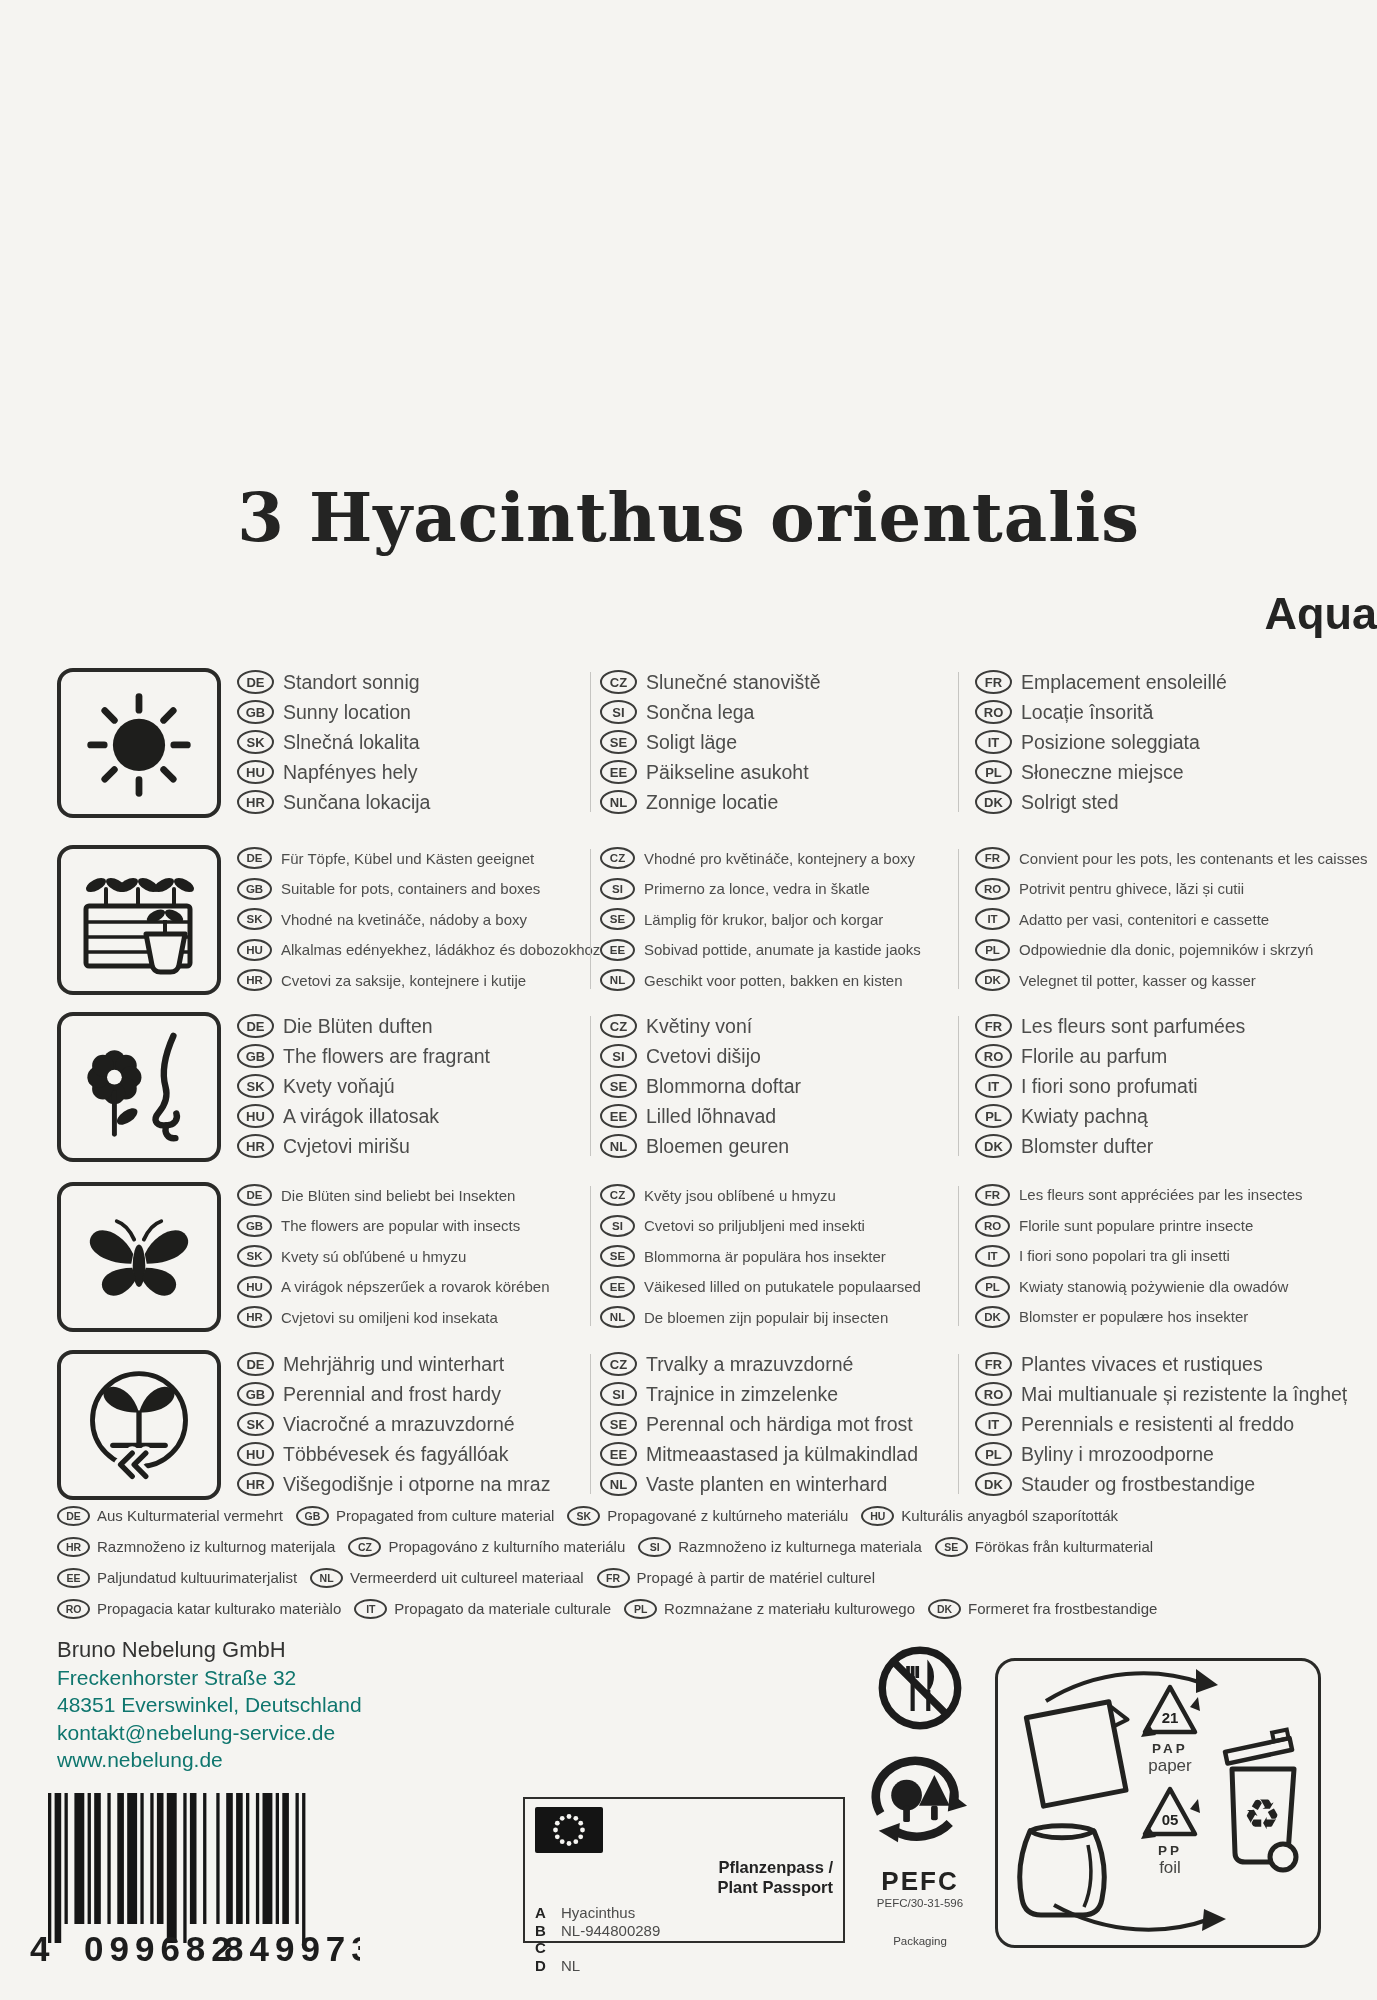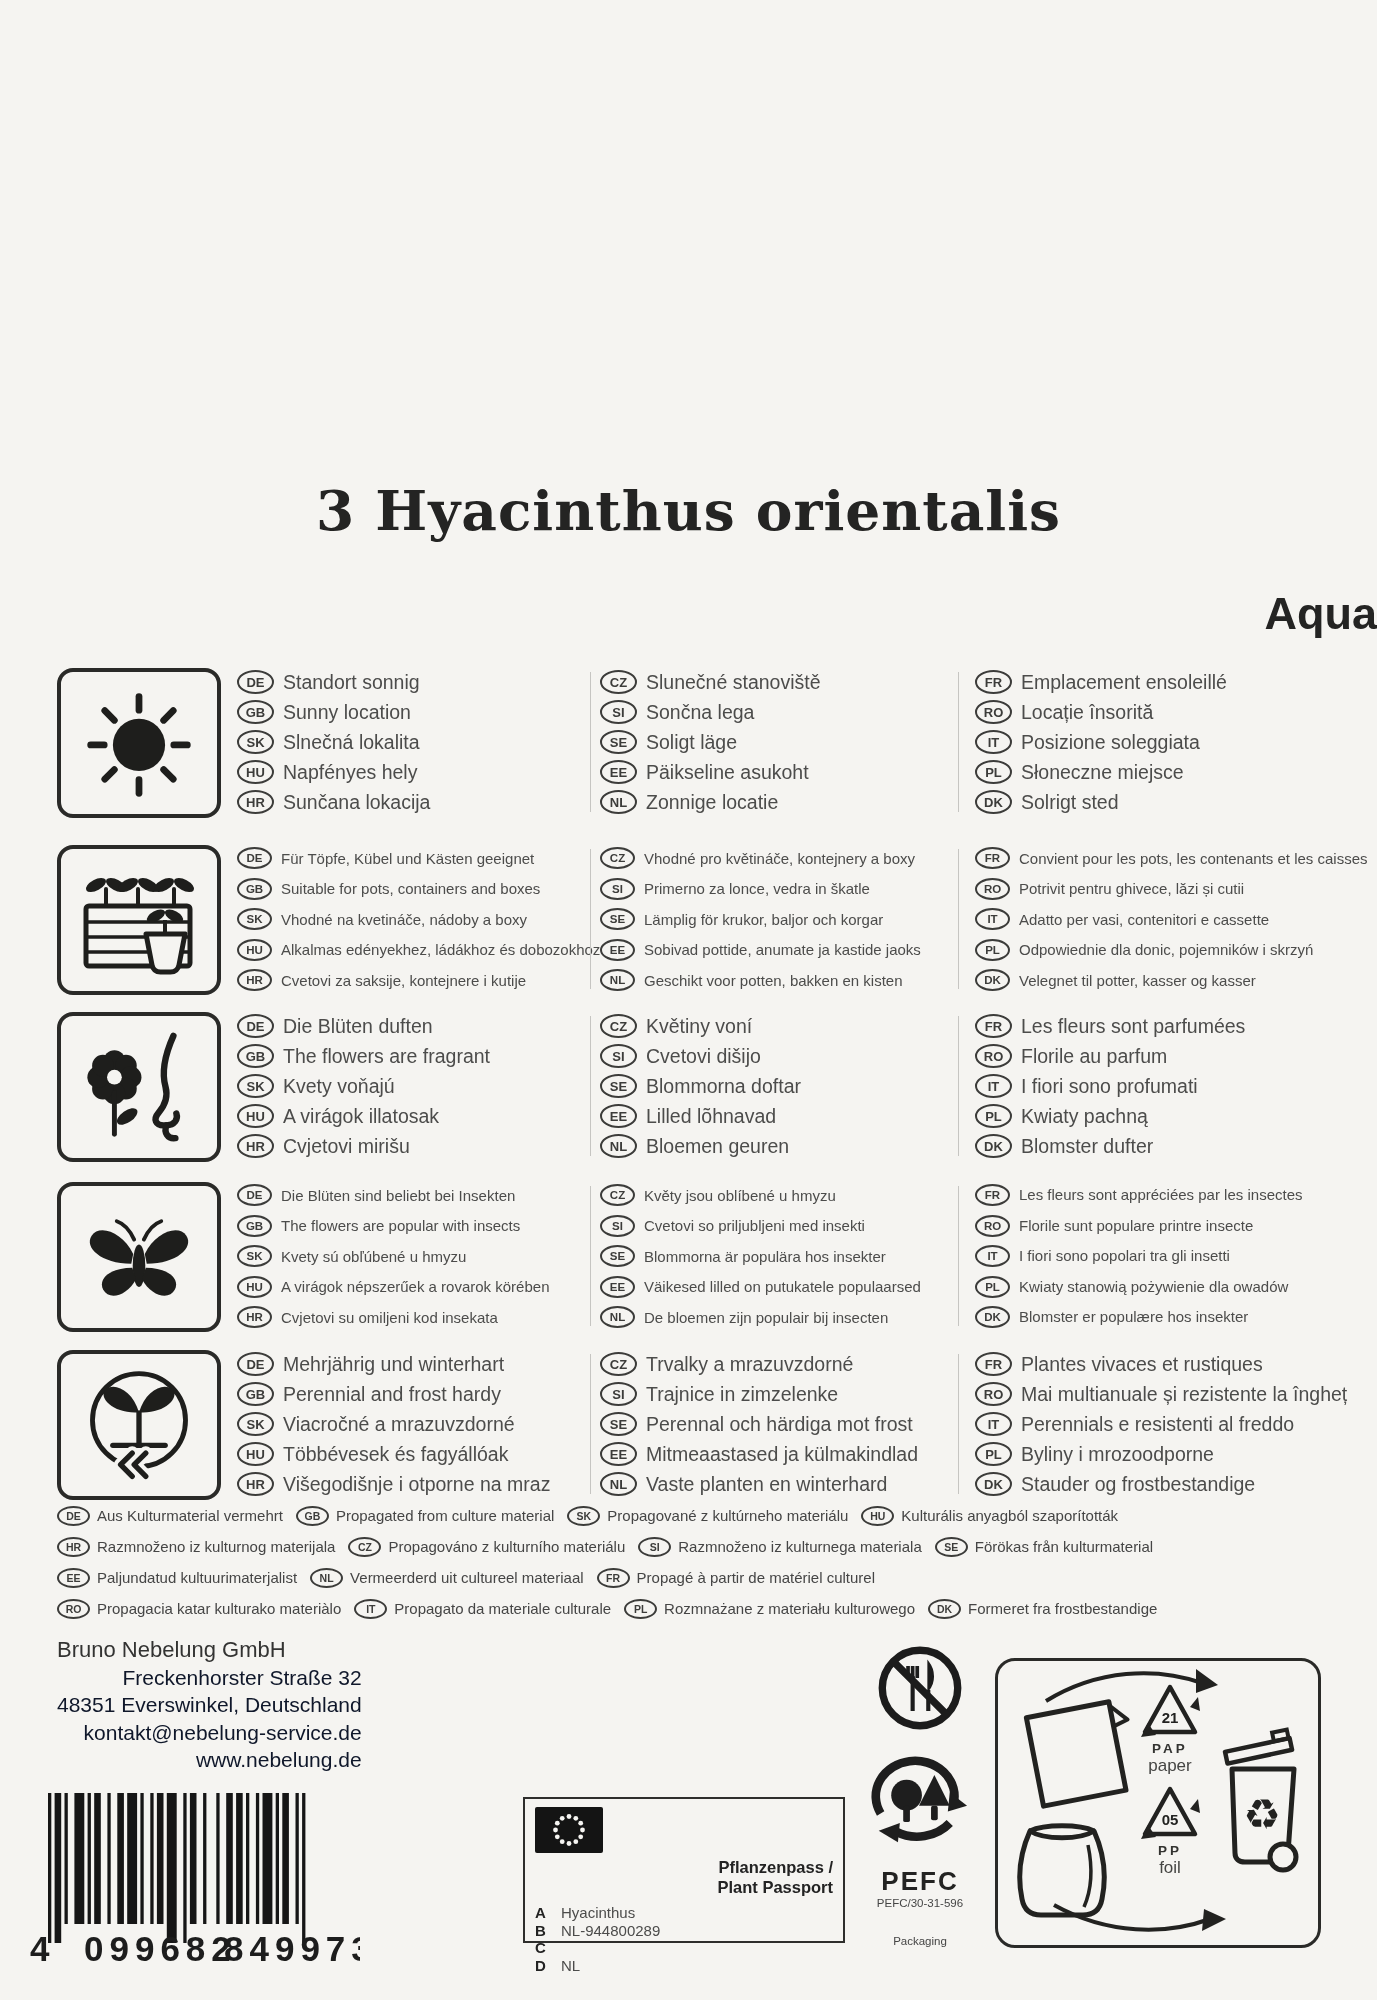--- a/index.html
+++ b/index.html
@@ -4,21 +4,21 @@
 <style>
   html,body{margin:0;padding:0;background:#e8e7e4;}
   .page{
     position:relative;width:1377px;height:2000px;margin:0 auto;
     background:#f5f4f1;overflow:hidden;
     font-family:"Liberation Sans",sans-serif;color:#474747;
   }
   
   .title{
     position:absolute;top:478px;left:0;width:100%;text-align:center;
-    font-family:"DejaVu Serif",serif;font-weight:bold;font-size:55px;
+    font-family:"DejaVu Serif",serif;font-weight:bold;font-size:67px;
     color:#242423;letter-spacing:1px;
   }
   .subtitle{
     position:absolute;top:588px;left:0;width:100%;text-align:right;
     font-weight:bold;font-size:45px;color:#242423;
   }
   
   .section{position:absolute;left:57px;width:1300px;height:150px;}
   .iconbox{
     position:absolute;left:0;top:0;width:156px;height:142px;
@@ -46,21 +46,21 @@
   .narrow .ltxt{white-space:normal;max-width:292px;line-height:1.05;}
   
   .prop{position:absolute;left:57px;top:1500px;width:1280px;}
   .prow{display:flex;align-items:center;gap:13px;height:31px;}
   .pitem{display:flex;align-items:center;gap:7px;}
   .prow .badge{min-width:23px;height:16px;font-size:10.5px;border-width:2px;}
   .ptxt{font-size:15px;color:#454545;white-space:nowrap;}
   
   .company{position:absolute;left:57px;top:1636px;line-height:27.5px;}
   .company .cname{font-size:22px;font-weight:normal;color:#333332;}
-  .company .cline{font-size:21px;color:#0f172a;text-align:right;}
+  .company .cline{font-size:21px;color:#0f766e;}
   
   .barcode{position:absolute;left:28px;top:1793px;}
   .passport{
     position:absolute;left:523px;top:1797px;width:322px;height:146px;
     border:2.5px solid #2e2e2c;box-sizing:border-box;padding:8px 10px;
   }
   .pp-head{display:flex;align-items:flex-start;flex-direction:column;}
   .pp-title{margin-left:auto;text-align:right;font-weight:bold;font-size:16.5px;
     line-height:20px;color:#232323;}
   .pp-rows{margin-top:7px;}

